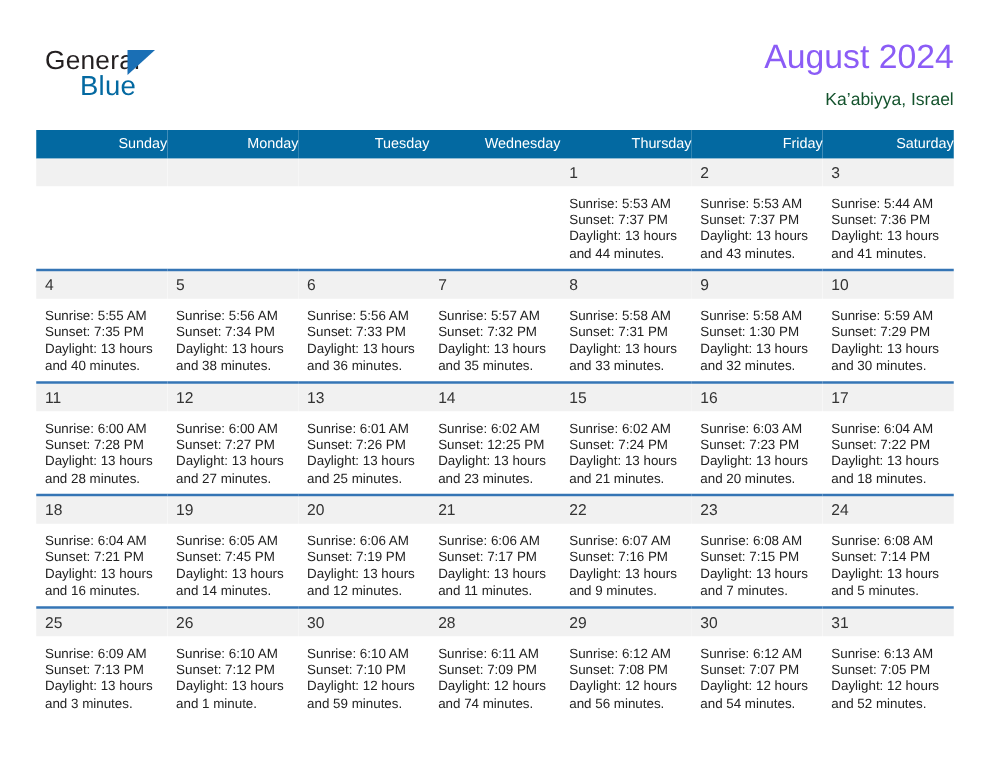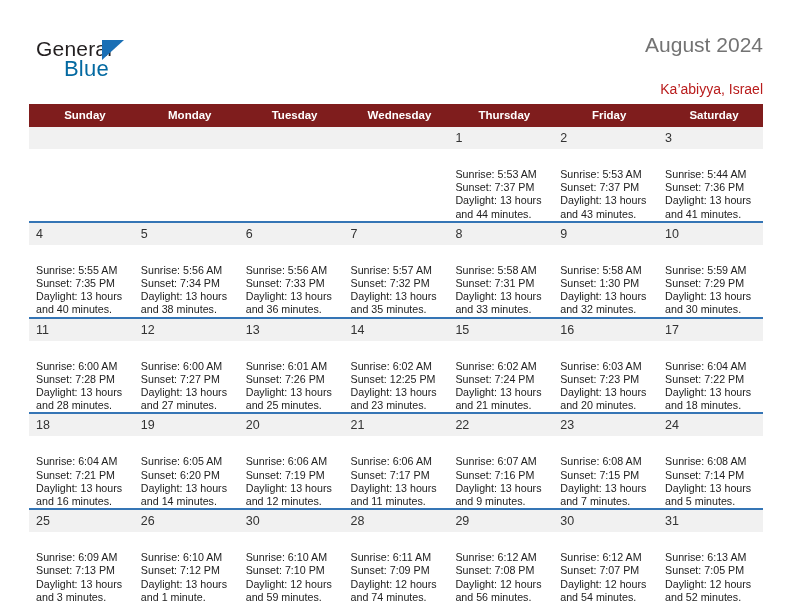--- a/index.html
+++ b/index.html
@@ -65,48 +65,48 @@
     line-height: 22px;
     letter-spacing: 0.2px;
   }
   .title-block {
     position: absolute;
     right: 29px;
     top: 29px;
     text-align: right;
   }
   .cal-title {
-    font-size: 21px;
-    color: #737373;
+    font-size: 27px;
+    color: #8b5cf6;
     line-height: 32px;
     white-space: nowrap;
   }
   .cal-subtitle {
     font-size: 14px;
-    color: #b91c1c;
+    color: #14532d;
     line-height: 18px;
-    margin-top: 19px;
+    margin-top: 9px;
     white-space: nowrap;
   }
 
   
   .calendar {
     position: absolute;
     left: 29px;
     top: 104px;
     width: 734px;
     border-collapse: collapse;
     table-layout: fixed;
   }
   .calendar th {
-    background: #7f1d1d;
+    background: #0369a1;
     color: #ffffff;
     font-size: 11.5px;
-    font-weight: bold;
-    text-align: center;
+    font-weight: normal;
+    text-align: right;
     padding: 5px 0 6px 7px;
     height: 12px;
     border: none;
   }
   .calendar td {
     vertical-align: top;
     padding: 0;
     border: none;
     border-top: 2px solid #3575b5;
     height: 88px;
@@ -125,21 +125,21 @@
     color: #333333;
     padding: 4px 0 4px 7px;
     line-height: 14px;
     height: 14px;
   }
   .day-num.blank {
     color: transparent;
   }
   .day-info {
     display: block;
-    padding: 19px 6px 0 7px;
+    padding: 8px 6px 0 7px;
     font-size: 10.7px;
     line-height: 13.2px;
     color: #222222;
   }
   .day-info span {
     display: block;
     white-space: nowrap;
   }
 </style>
 </head>
@@ -353,21 +353,21 @@
               <span>Sunrise: 6:04 AM</span>
               <span>Sunset: 7:21 PM</span>
               <span>Daylight: 13 hours</span>
               <span>and 16 minutes.</span>
             </span>
           </td>
           <td>
             <span class="day-num">19</span>
             <span class="day-info">
               <span>Sunrise: 6:05 AM</span>
-              <span>Sunset: 6:20 PM</span>
+              <span>Sunset: 7:45 PM</span>
               <span>Daylight: 13 hours</span>
               <span>and 14 minutes.</span>
             </span>
           </td>
           <td>
             <span class="day-num">20</span>
             <span class="day-info">
               <span>Sunrise: 6:06 AM</span>
               <span>Sunset: 7:19 PM</span>
               <span>Daylight: 13 hours</span>

